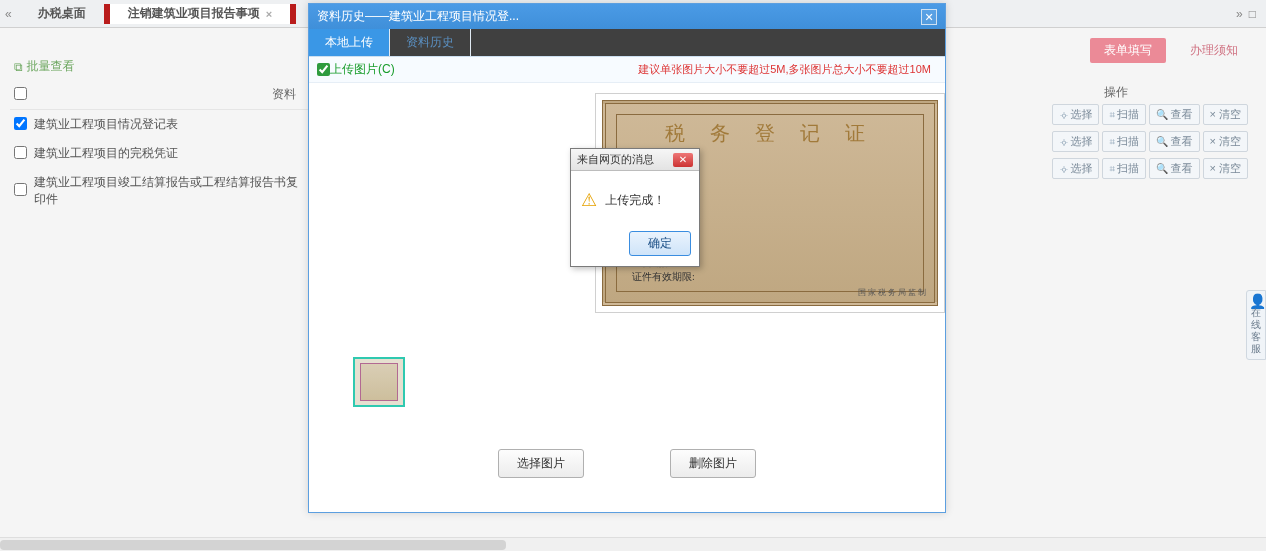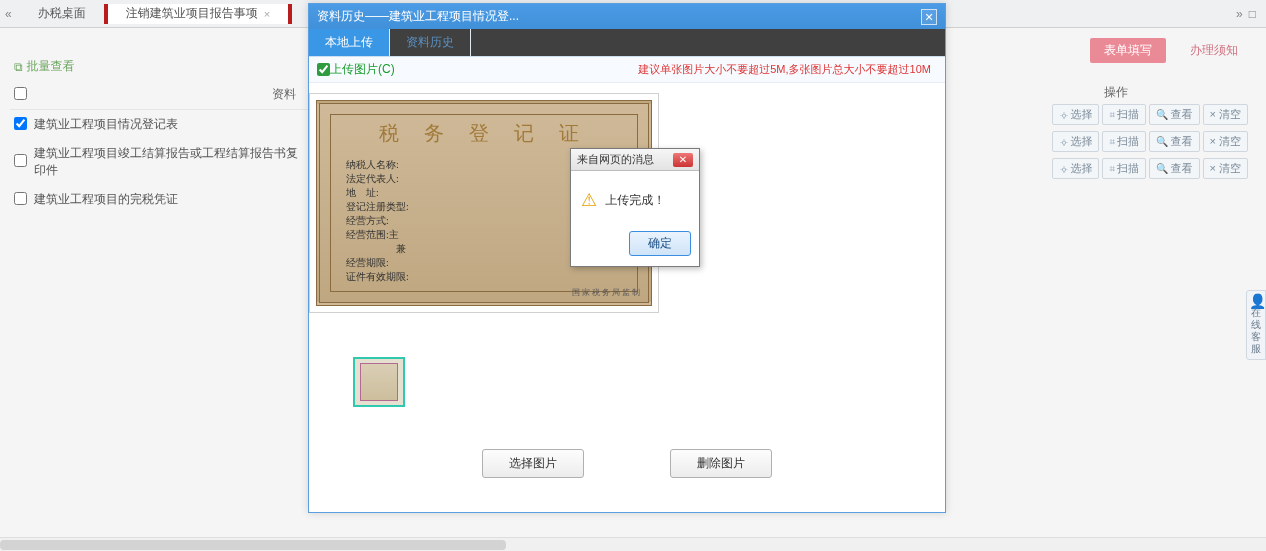--- a/index.html
+++ b/index.html
@@ -1,21 +1,21 @@
 <!DOCTYPE html>
 <html><head>
   <meta charset="utf-8">
   <style>
     * { margin: 0; padding: 0; box-sizing: border-box; }
     body { font-family: "Microsoft YaHei", Arial, sans-serif; font-size: 12px; background: #f5f5f5; color: #333; width: 1266px; height: 551px; overflow: hidden; position: relative; }
     
     
     .top-tabs { background: #eef0f2; border-bottom: 1px solid #d0d0d0; height: 28px; display: flex; align-items: center; padding-left: 5px; }
     .top-tabs .chevron-left-icon { color: #888; margin-right: 8px; cursor: pointer; }
-    .top-tab { padding: 6px 18px; font-size: 12px; color: #555; border-right: 4px solid #b91c1c; height: 20px; display: flex; align-items: center; gap: 6px; }
+    .top-tab { padding: 6px 18px; font-size: 12px; color: #555; border-right: 6px solid #b91c1c; height: 20px; display: flex; align-items: center; gap: 6px; font-weight: bold; }
     .top-tab.active { background: #fff; text-align: center; }
     .close-x { color: #aaa; cursor: pointer; font-size: 11px; }
     .top-right-icons { margin-left: auto; display: flex; gap: 6px; padding-right: 10px; }
     .top-right-icons span { color: #888; cursor: pointer; }
 
     
     .right-pills { position: absolute; top: 38px; right: 18px; display: flex; gap: 14px; }
     .pill-active { background: #eb8a97; color: #fff; padding: 4px 14px; border-radius: 2px; font-size: 12px; }
     .pill-inactive { color: #d07282; padding: 4px 10px; }
 
@@ -49,36 +49,36 @@
     .modal-title .close { margin-left: auto; width: 16px; height: 16px; border: 1px solid #cfe1f2; text-align: center; line-height: 14px; color: #fff; cursor: pointer; font-size: 11px; background: rgba(255,255,255,0.1); }
     .sub-tabs { display: flex; border-bottom: 1px solid #ccdff0; background: #404040; position: relative; }
     .sub-tab { padding: 5px 16px; font-size: 12px; color: #5a8fc0; cursor: pointer; border-right:1px solid #e0eaf3; }
     .sub-tab.active { background: #3a97e6; color: #fff; }
     .upload-link-row { background:#f7fbff; padding: 4px 8px; display:flex; align-items:center; border-bottom:1px solid #e6eef6; }
     .upload-checkbox { accent-color:#2e9b3e; }
     .upload-link { color: #1a9d2c; }
     .hint-text { margin-left: auto; color: #d33; font-size: 11px; padding-right:6px; }
 
     
-    .preview-wrap { display:flex; justify-content:flex-start; padding: 10px 0 0 0; }
+    .preview-wrap { display:flex; justify-content:flex-end; padding: 10px 0 0 0; }
     .preview-frame { width: 350px; height: 220px; border: 1px solid #d0d0d0; padding: 6px; background:#fff; }
     .cert-img { width: 100%; height: 100%; background: linear-gradient(#cfb998,#bfa781); border: 4px double #8a6b3f; position: relative; }
     .cert-inner { position:absolute; inset: 10px; border: 1px solid #8a6b3f; }
     .cert-title { position:absolute; top: 16px; left:0; right:0; text-align:center; color:#a17a3a; font-size: 20px; letter-spacing: 10px; font-family: "SimSun", serif; }
     .cert-lines { position:absolute; top: 54px; left: 26px; color:#333; font-size: 10px; line-height: 14px; font-family: SimSun, serif; }
     .cert-stamp { position:absolute; bottom: 4px; right: 6px; font-size:8px; color:#555; letter-spacing:2px; }
 
     
     .thumb-row { padding: 44px 0 0 44px; }
     .thumb { width: 52px; height: 50px; border: 2px solid #2fc9b0; background: #e6e0d0; display:flex; align-items:center; justify-content:center; }
     .thumb-inner { width: 38px; height: 38px; background: linear-gradient(#d8cbb1,#c9b994); border:1px solid #a58; opacity:0.85; }
 
     
     .modal-footer { position:absolute; bottom: 34px; left:0; right:0; display:flex; justify-content:center; gap: 86px; }
-    .flat-btn { border:1px solid #b0b0b0; background: linear-gradient(#fdfdfd,#ececec); padding: 5px 26px; border-radius: 3px; font-size: 12px; color:#333; cursor:pointer; }
+    .flat-btn { border:1px solid #b0b0b0; background: linear-gradient(#fdfdfd,#ececec); padding: 5px 18px; border-radius: 3px; font-size: 12px; color:#333; cursor:pointer; }
 
     
     .alert-dialog { position:absolute; top: 148px; left: 570px; width: 130px; background:#fff; border:1px solid #7a7a7a; box-shadow: 2px 2px 6px rgba(0,0,0,0.25); z-index: 50; }
     .alert-head { background: linear-gradient(#f6f6f6,#e3e3e3); border-bottom:1px solid #bcbcbc; display:flex; align-items:center; padding: 3px 6px; font-size:11px; color:#333; }
     .alert-head .alert-close { margin-left:auto; width:20px; height:14px; background: linear-gradient(#e77,#c33); color:#fff; text-align:center; line-height:13px; border-radius:2px; font-size:10px; cursor:pointer; }
     .alert-body { padding: 18px 10px 14px 10px; display:flex; align-items:center; gap:8px; font-size:12px; }
     .warn-icon { color:#e5a100; font-size:18px; }
     .alert-footer { padding: 6px 8px 10px 24px; display:flex; justify-content:flex-end; }
     .ok-btn { border:1px solid #3a8de0; background: linear-gradient(#eaf3fd,#cfe4f9); padding: 3px 18px; border-radius:3px; color:#2a5; color:#1b4f86; font-size:12px; cursor:pointer; }
 
@@ -118,25 +118,25 @@
   <div class="list-header-row">
     <div class="col-chk"><input type="checkbox" style=""></div>
     <div class="col-name">资料</div>
   </div>
   <div class="list-row">
     <div class="col-chk"><input type="checkbox" checked="" style=""></div>
     <div class="col-name">建筑业工程项目情况登记表</div>
   </div>
   <div class="list-row">
     <div class="col-chk"><input type="checkbox" style=""></div>
-    <div class="col-name">建筑业工程项目竣工结算报告或工程结算报告书复印件</div>
+    <div class="col-name">建筑业工程项目的完税凭证</div>
   </div>
   <div class="list-row">
     <div class="col-chk"><input type="checkbox" style=""></div>
-    <div class="col-name">建筑业工程项目的完税凭证</div>
+    <div class="col-name">建筑业工程项目竣工结算报告或工程结算报告书复印件</div>
   </div>
 </div>
 
 <div class="op-header">操作</div>
 
 <div class="action-rows">
   <div class="action-row">
     <div class="mini-btn">
         <span class="ic">𐄢</span>
         <span>选择</span>

